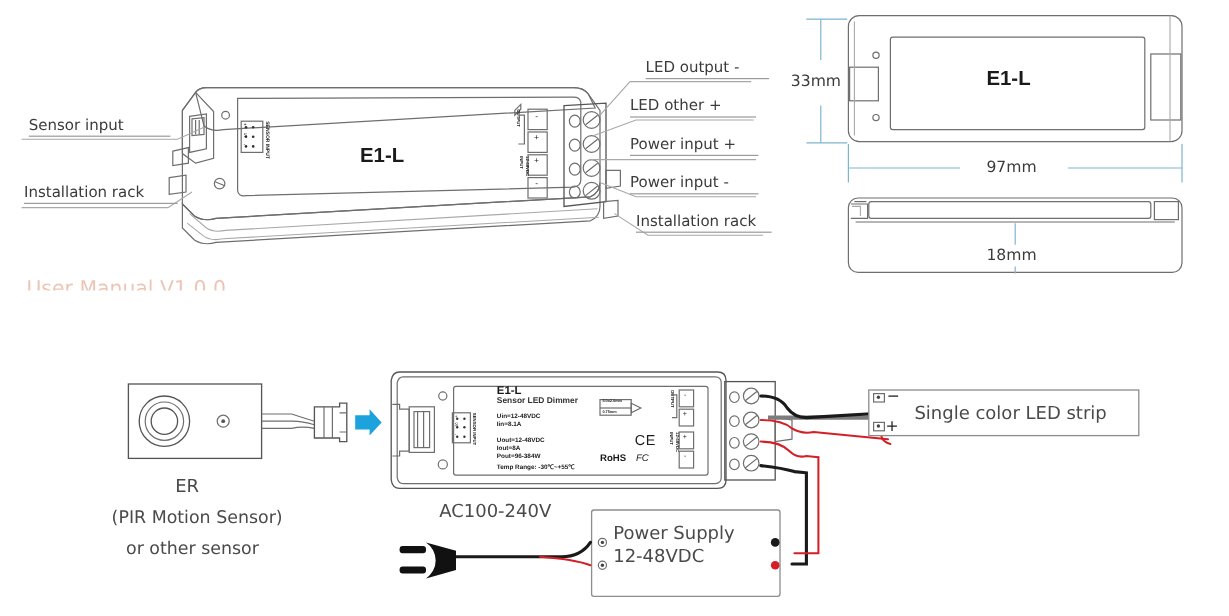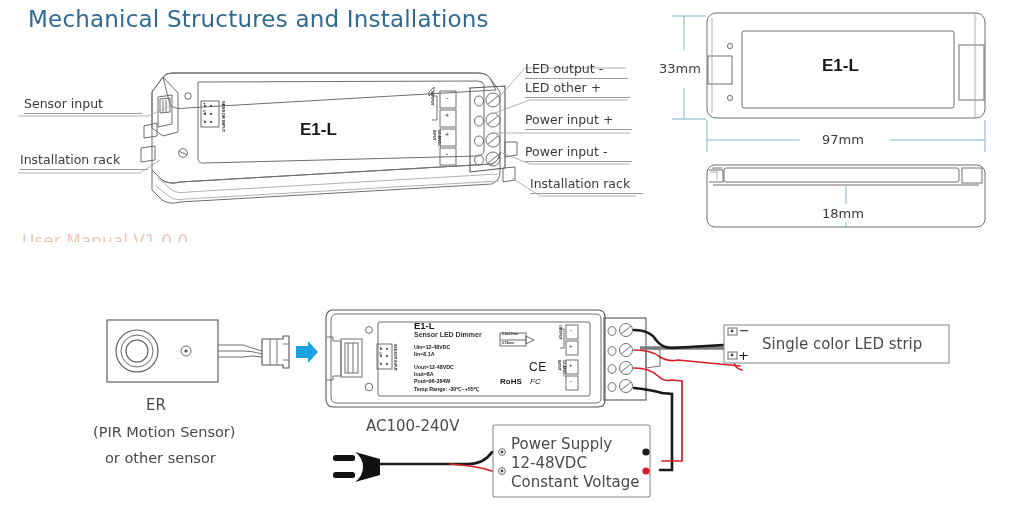--- a/index.html
+++ b/index.html
@@ -71,21 +71,20 @@
     font-family: "DejaVu Sans", sans-serif;
     color: #4a4a4a;
     white-space: nowrap;
   }
 </style>
 </head>
 <body>
 
 <div id="page">
 
-  <div class="sec-title" id="title-mech">Mechanical Structures and Installations</div>
 
   <div class="ghost-line" id="ghost">User Manual V1.0.0</div>
 
 
   <svg width="1024" height="513">
     <g>
 
       <path class="ln" d="M152,92 L163,77 Q166,73 172,73 L478,73 Q486,73 490,78 L500,92 L500,152
                           Q500,160 492,164 L180,182 Q170,185 162,180 L152,170 Z" fill="#fdfdfd"></path>
 
@@ -154,21 +153,21 @@
       <path class="lnl" d="M628,100 L530,100 L495,113"></path>
       <path class="lnl" d="M630,133 L525,133 L492,133"></path>
       <path class="lnl" d="M630,164 L530,164 L500,152"></path>
       <path class="lnl" d="M636,196 L540,196 L512,178"></path>
     </g>
   </svg>
 
   <div class="lbl lbl-u" style="left:24px; top:96px; width:118px;">Sensor input</div>
   <div class="lbl lbl-u" style="left:20px; top:152px; width:128px;">Installation rack</div>
 
-  <div class="lbl lbl-u" style="left:525px; top:48px; width:103px;margin-top:13px;">LED output -</div>
+  <div class="lbl lbl-u" style="left:538px; top:48px; width:103px;">LED output -</div>
   <div class="lbl lbl-u" style="left:525px; top:80px; width:105px;">LED other +</div>
   <div class="lbl lbl-u" style="left:525px; top:112px; width:107px;">Power input +</div>
   <div class="lbl lbl-u" style="left:525px; top:144px; width:107px;">Power input -</div>
   <div class="lbl lbl-u" style="left:530px; top:176px; width:113px;">Installation rack</div>
 
   <div class="dev-txt" style="left:300px; top:120px; font-size:17px; font-weight:bold;">E1-L</div>
 
   <div class="dev-txt rot90 tiny" style="left:226px; top:101px;">SENSOR INPUT</div>
   <div class="dev-txt rot90 tiny2" style="left:434px; top:91px;">OUTPUT</div>
   <div class="dev-txt rot90 tiny2" style="left:436px; top:130px;">INPUT</div>
@@ -365,15 +364,14 @@
   <div class="dev-txt" style="left:570px; top:378px; font-size:6px;">-</div>
 
   <div class="boxtext" style="left:762px; top:335px; font-size:15px;">Single color LED strip</div>
   <div class="boxtext" style="left:739px; top:323px; font-size:13px; color:#1a1a1a;">−</div>
   <div class="boxtext" style="left:738px; top:348px; font-size:13px; color:#1a1a1a;">+</div>
 
   <div class="boxtext" style="left:366px; top:417px; font-size:15px;">AC100-240V</div>
 
   <div class="boxtext" style="left:511px; top:435px; font-size:15px;">Power Supply</div>
   <div class="boxtext" style="left:511px; top:454px; font-size:15px;">12-48VDC</div>
-  <div class="boxtext" style="left:511px; top:473px; font-size:15px;">Constant Voltage</div>
 
 </div>
 
 </body></html>

